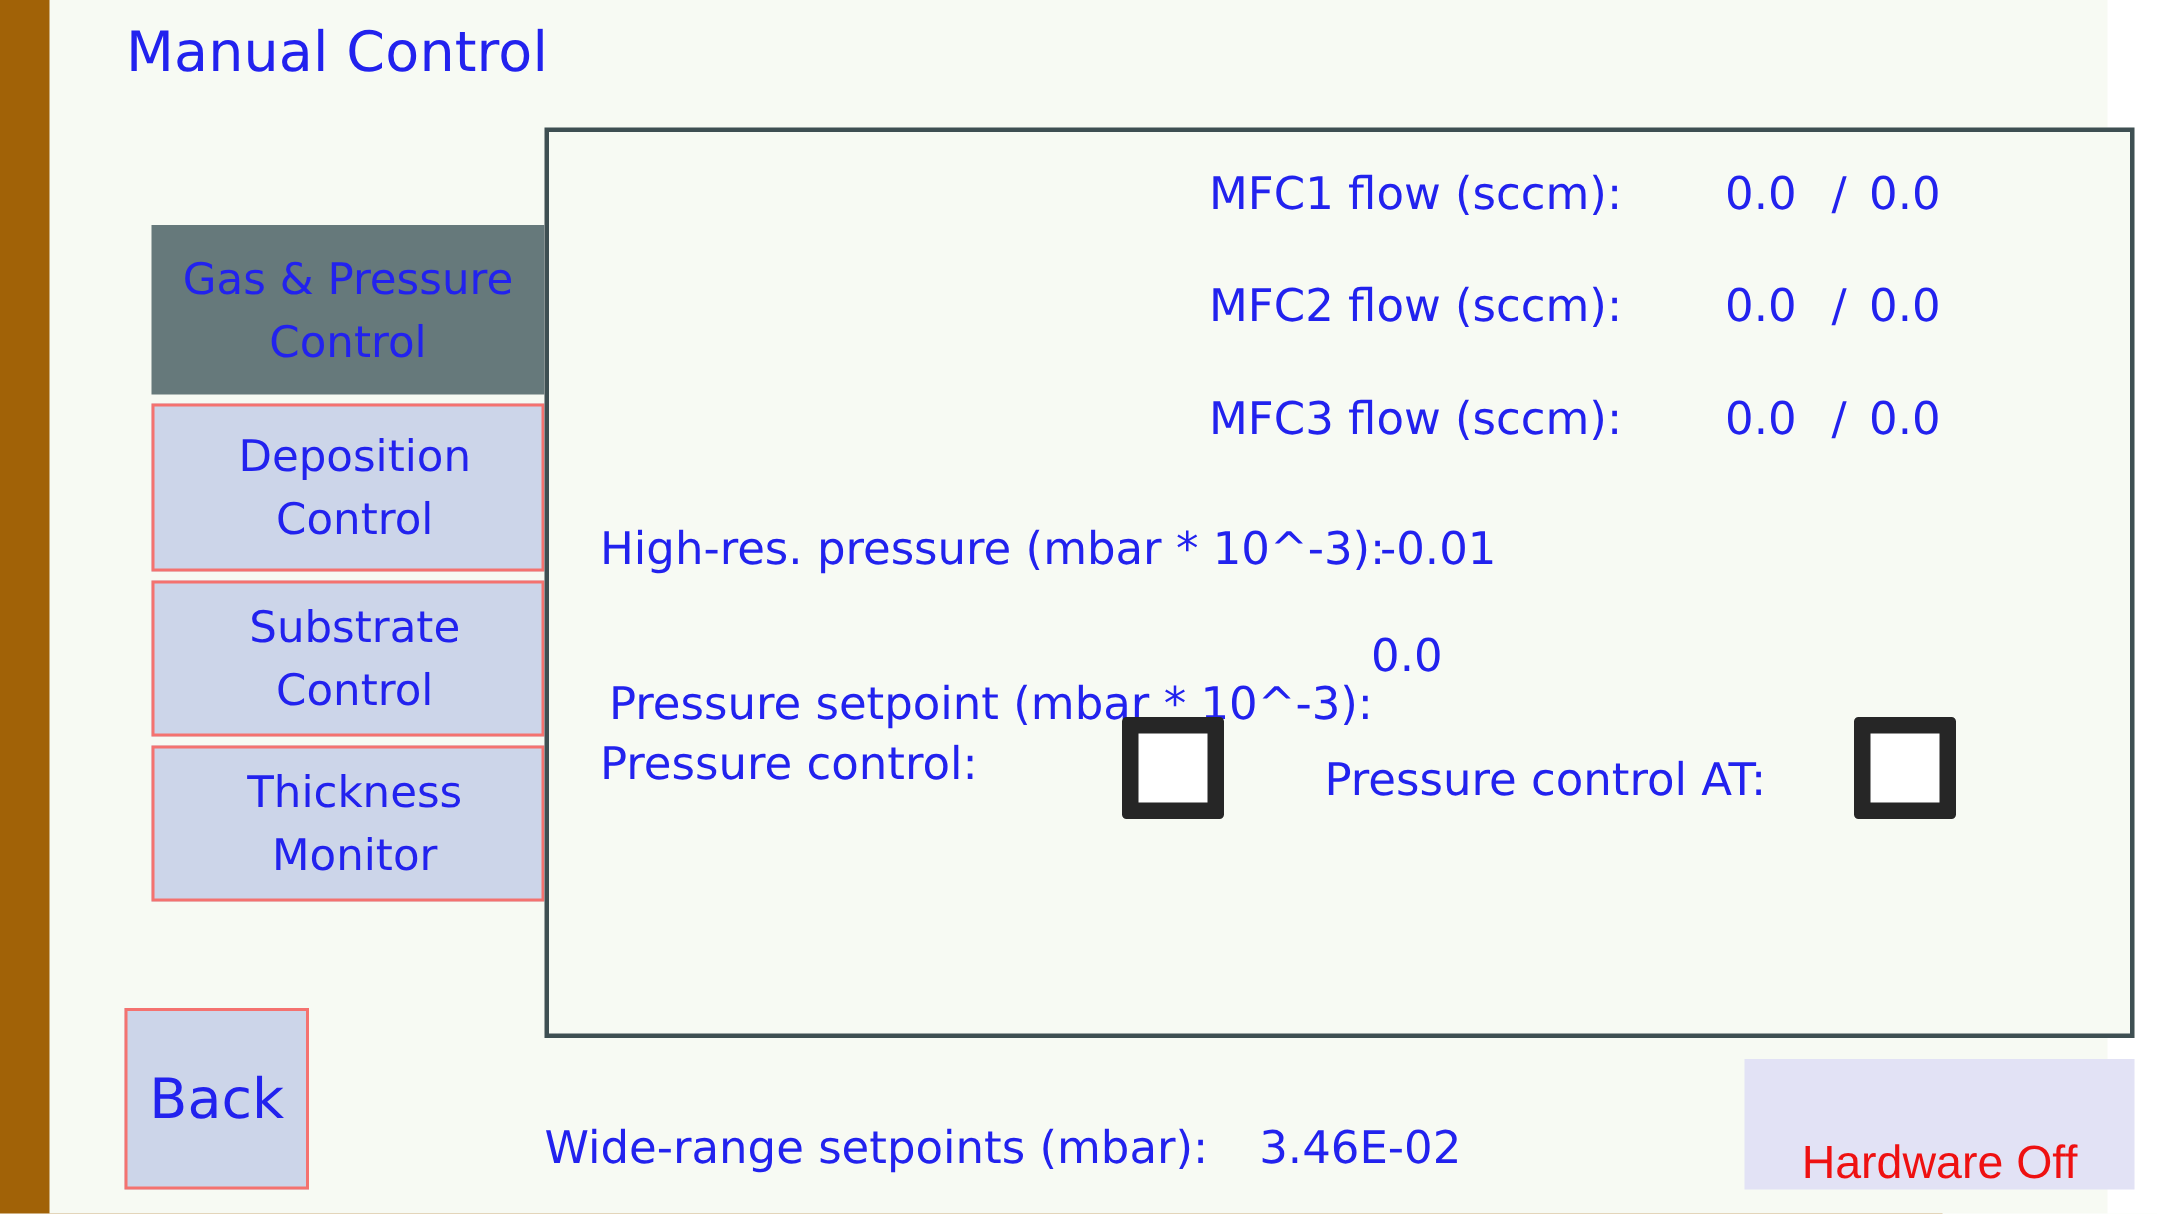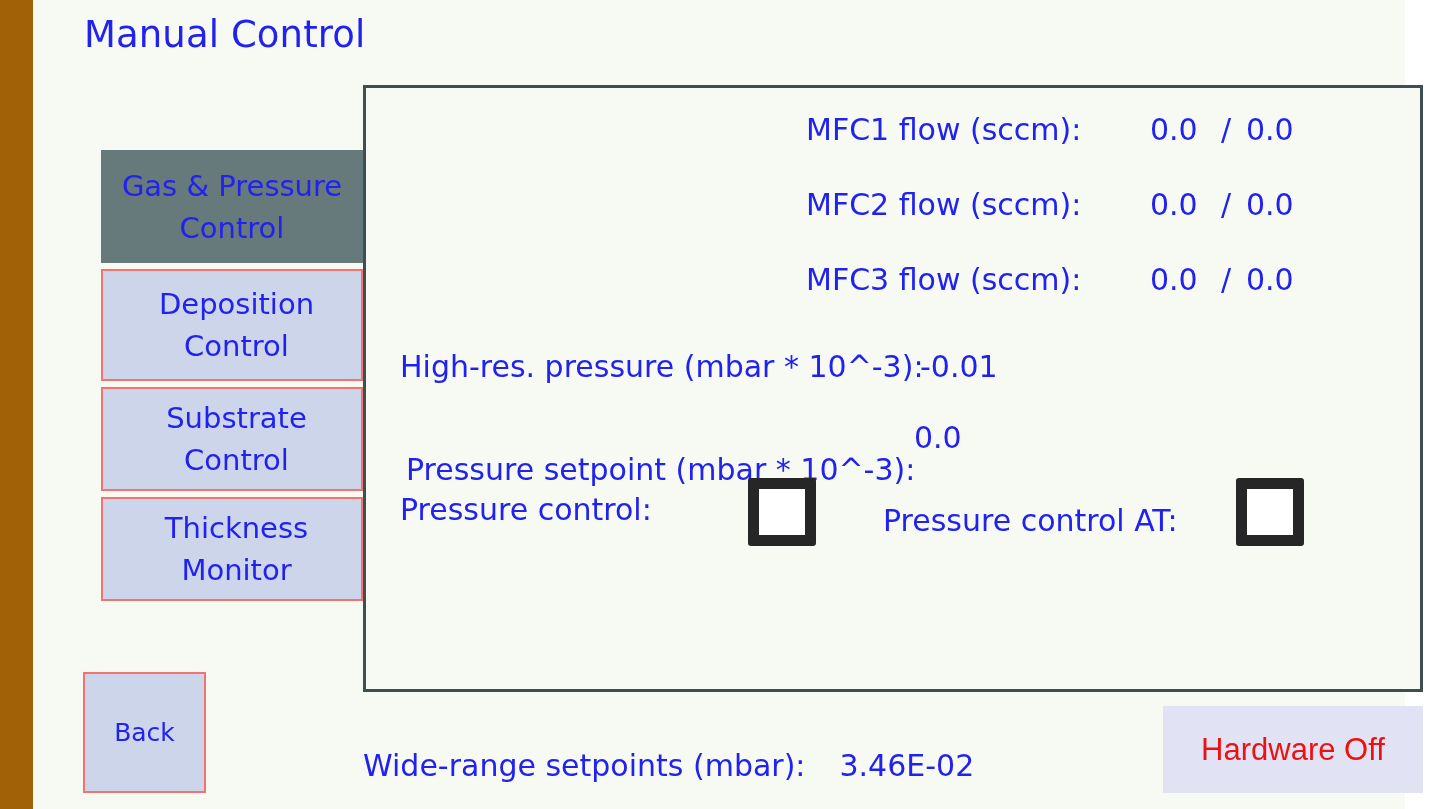--- a/index.html
+++ b/index.html
@@ -91,21 +91,21 @@
     top: 672px;
     width: 123px;
     height: 121px;
     box-sizing: border-box;
     background: #ccd5e9;
     border: 2px solid #f4726f;
     display: flex;
     align-items: center;
     justify-content: center;
     color: #2222ee;
-    font-size: 25px;
+    font-size: 37px;
   }
 
   
   #main-panel {
     position: absolute;
     left: 330px;
     top: 85px;
     width: 1060px;
     height: 607px;
     box-sizing: border-box;
@@ -168,21 +168,21 @@
   #wide-range .wr-value { margin-left: 34px; }
 
   #hardware-status {
     position: absolute;
     left: 1130px;
     top: 706px;
     width: 260px;
     height: 87px;
     background: #e2e2f5;
     display: flex;
-    align-items: center;
+    align-items: flex-end;
     justify-content: center;
     font-family: "Liberation Sans", sans-serif;
     font-size: 31px;
     color: #ee1111;
     white-space: nowrap;
   }
 </style>
 </head>
 <body>
 

